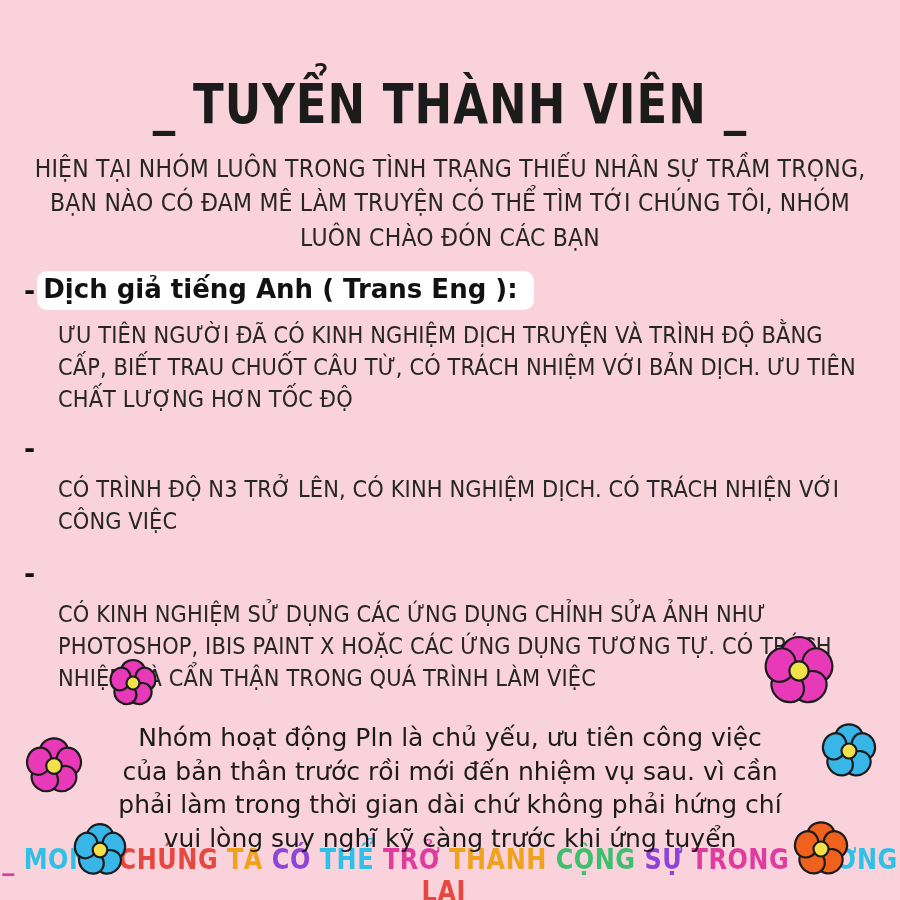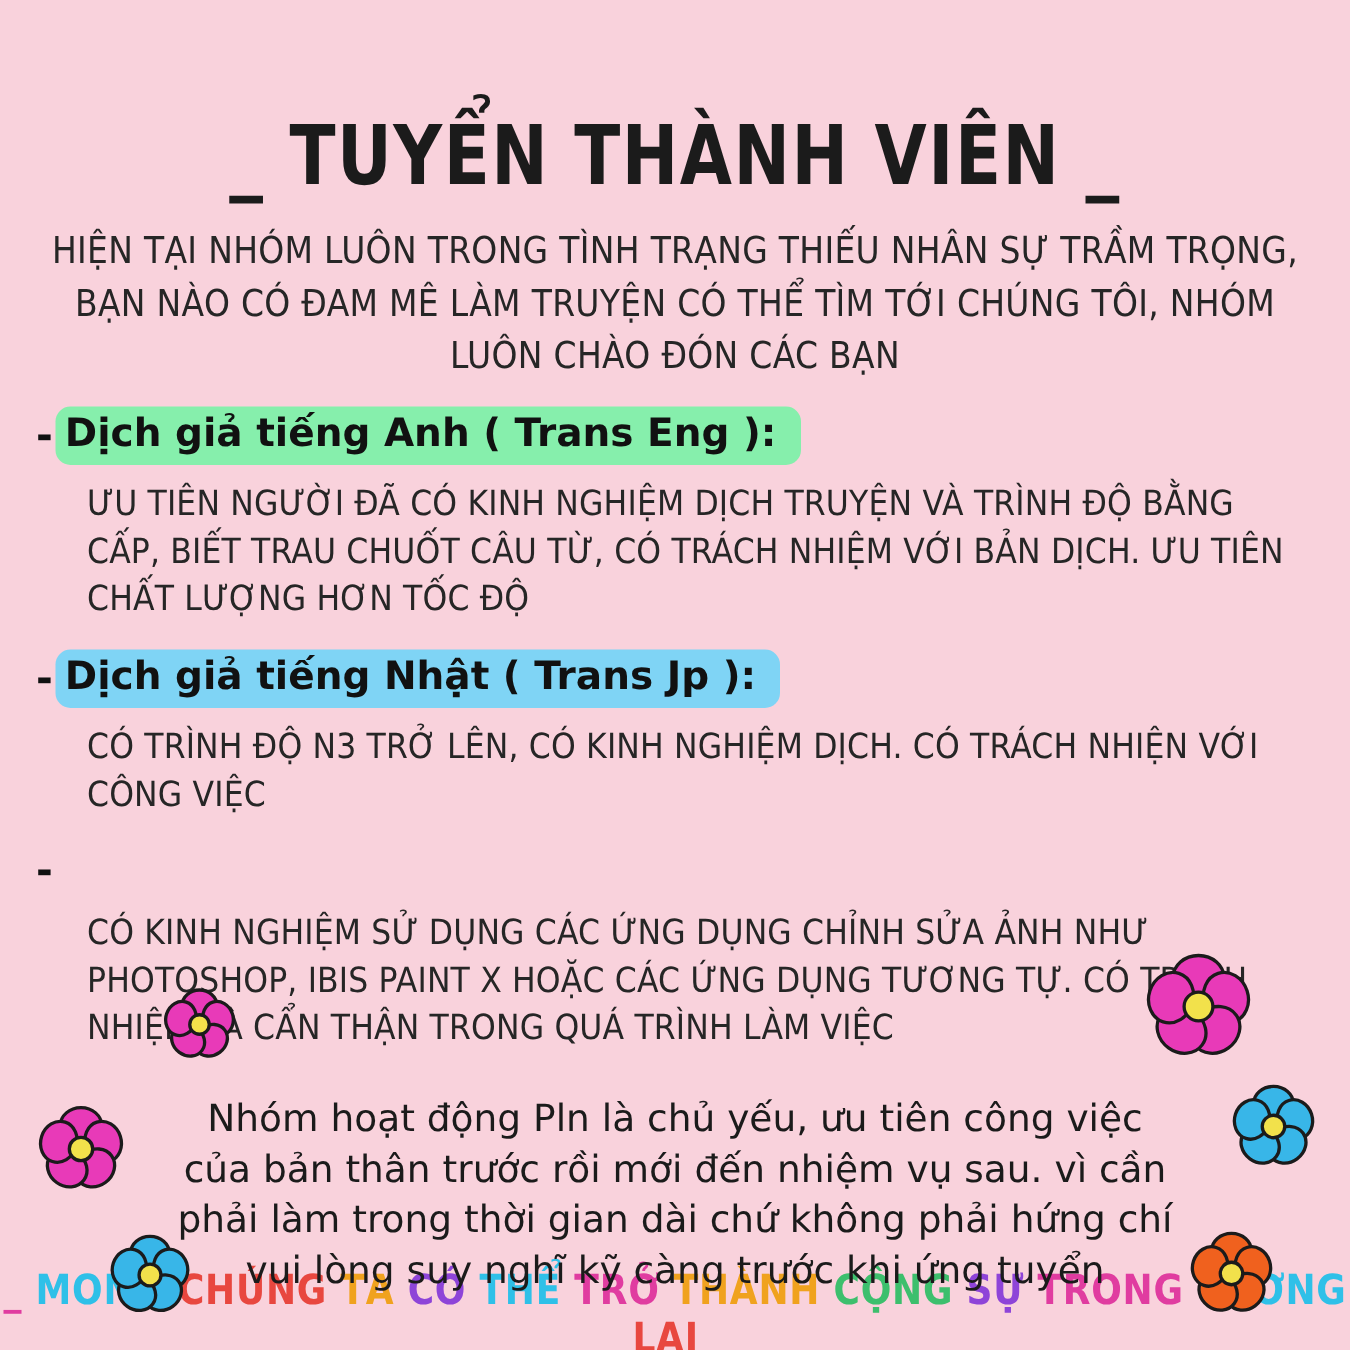--- a/index.html
+++ b/index.html
@@ -72,21 +72,21 @@
     display: inline-block;
     font-weight: bold;
     font-size: 26px;
     color: #111;
     padding: 4px 16px 5px 6px;
     border-radius: 10px;
     line-height: 1.15;
     position: relative;
     z-index: 2;
   }
-  .tag-eng  { background: #86efac; }
+  .tag-eng  { background: #ffffff; }
   .tag-jp   { background: #7fd4f5; }
   .tag-edit { background: #c186ea; }
 
   .body-text {
     margin-top: 10px;
     padding-left: 42px;
     padding-right: 20px;
     font-size: 21px;
     line-height: 1.38;
     color: #262626;
@@ -144,21 +144,20 @@
     <div class="tag-line">
       <span class="dash">-</span>
       <span class="tag tag-eng">Dịch giả tiếng Anh ( Trans Eng ):</span>
     </div>
     <p class="body-text">ƯU TIÊN NGƯỜI ĐÃ CÓ KINH NGHIỆM DỊCH TRUYỆN VÀ TRÌNH ĐỘ BẰNG CẤP, BIẾT TRAU CHUỐT CÂU TỪ, CÓ TRÁCH NHIỆM VỚI BẢN DỊCH. ƯU TIÊN CHẤT LƯỢNG HƠN TỐC ĐỘ</p>
   </div>
 
   <div class="section">
     <div class="tag-line">
       <span class="dash">-</span>
-      <span class="tag tag-jp">Dịch giả tiếng Nhật ( Trans Jp ):</span>
     </div>
     <p class="body-text">CÓ TRÌNH ĐỘ N3 TRỞ LÊN, CÓ KINH NGHIỆM DỊCH. CÓ TRÁCH NHIỆN VỚI CÔNG VIỆC</p>
   </div>
 
   <div class="section">
     <div class="tag-line">
       <span class="dash">-</span>
     </div>
     <p class="body-text">CÓ KINH NGHIỆM SỬ DỤNG CÁC ỨNG DỤNG CHỈNH SỬA ẢNH NHƯ PHOTOSHOP, IBIS PAINT X HOẶC CÁC ỨNG DỤNG TƯƠNG TỰ. CÓ TRÁCH NHIỆM VÀ CẨN THẬN TRONG QUÁ TRÌNH LÀM VIỆC</p>
   </div>

